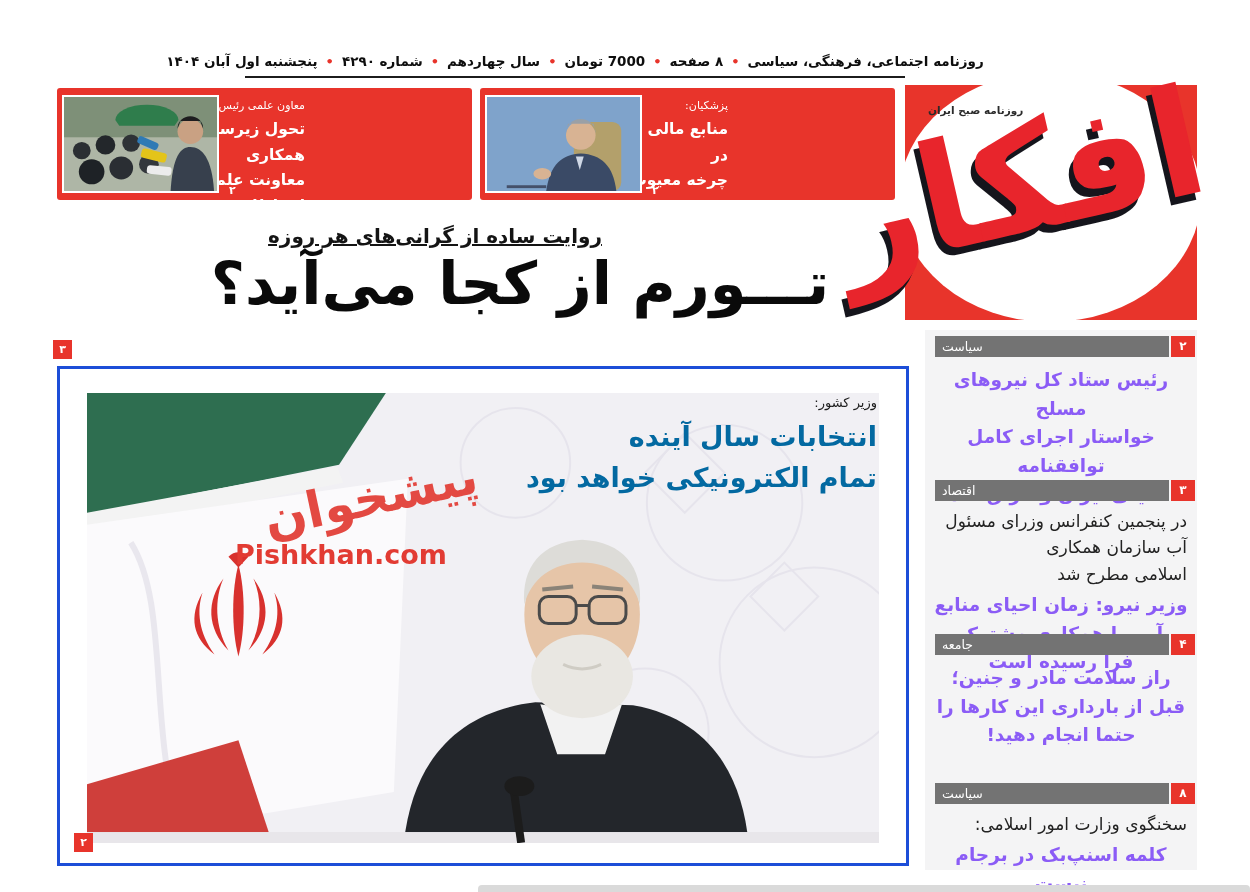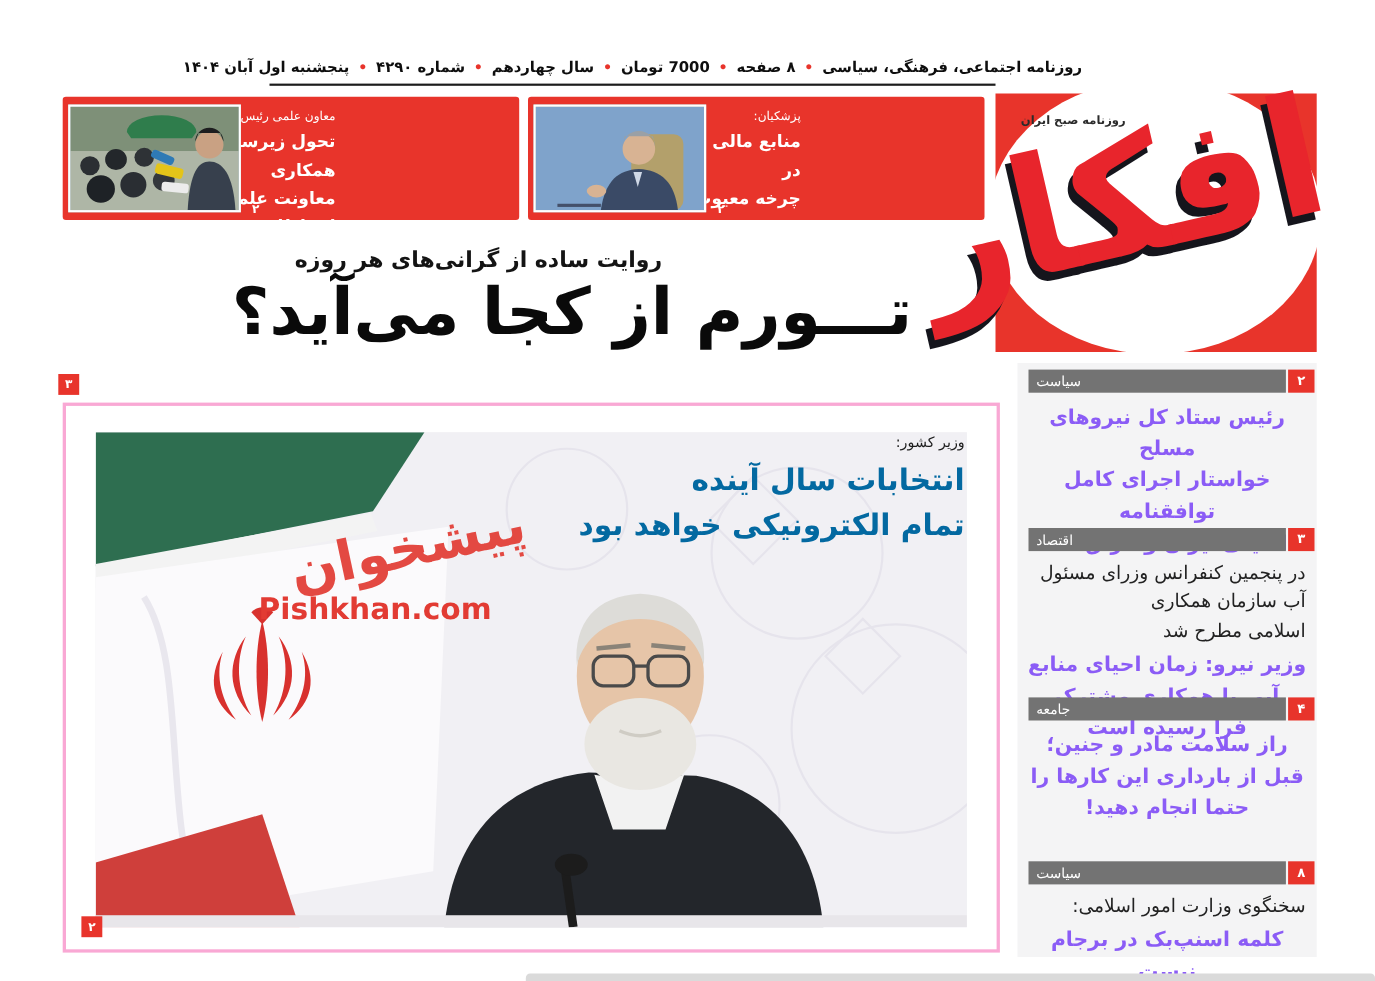--- a/index.html
+++ b/index.html
@@ -39,38 +39,38 @@
   .logo-circle { left:899px; top:72px; width:302px; height:250px; background:#fff; border-radius:50%; }
   .logo-tagline { left:928px; top:104px; font-size:10.5px; font-weight:bold; color:#2b2b2b; }
   .logo-title {
     left:893px; top:42px; width:314px; height:280px;
     font-size:148px; font-weight:bold; line-height:265px; text-align:center;
     color:#e8252c; text-shadow:-6px 7px 0 #15151c;
     transform:rotate(-13deg);
   }
 
   
-  .feature-kicker { left:220px; top:224px; width:430px; text-align:center; font-size:20px; font-weight:bold; color:#141414; }
+  .feature-kicker { left:220px; top:224px; width:430px; text-align:center; font-size:20px; font-weight:bold; color:#141414;text-decoration:underline; }
   .feature-headline {
     left:140px; top:244px; width:760px; text-align:center;
     font-size:59px; font-weight:bold; color:#0a0a0a; line-height:1.35; letter-spacing:-1px;
   }
 
   
   .badge {
     width:19px; height:19px; background:#e8342b; color:#fff;
     font-size:11px; font-weight:bold;
     display:flex; align-items:center; justify-content:center;
   }
   .badge-photo-top { left:53px; top:340px; }
 
   
   .photo-frame {
     left:57px; top:366px; width:852px; height:500px;
-    border:3px solid #f9a8d4; background:#fff; padding:24px 27px 20px;
+    border:3px solid #1d4ed8; background:#fff; padding:24px 27px 20px;
   }
   .photo-inner { position:relative; width:100%; height:100%; background:#f1f0f4; }
   .photo-inner > svg { position:absolute; inset:0; width:100%; height:100%; }
   .caption { position:absolute; top:2px; right:2px; text-align:right; }
   .caption-kicker { font-size:13px; color:#1c1c1c; margin-bottom:7px; }
   .caption-headline { font-size:27px; font-weight:bold; color:#0369a1; line-height:1.5; }
   .wm-fa {
     position:absolute; left:175px; top:76px; font-size:50px; font-weight:bold;
     color:#e23b33; transform:rotate(-12deg); opacity:.92;
   }

